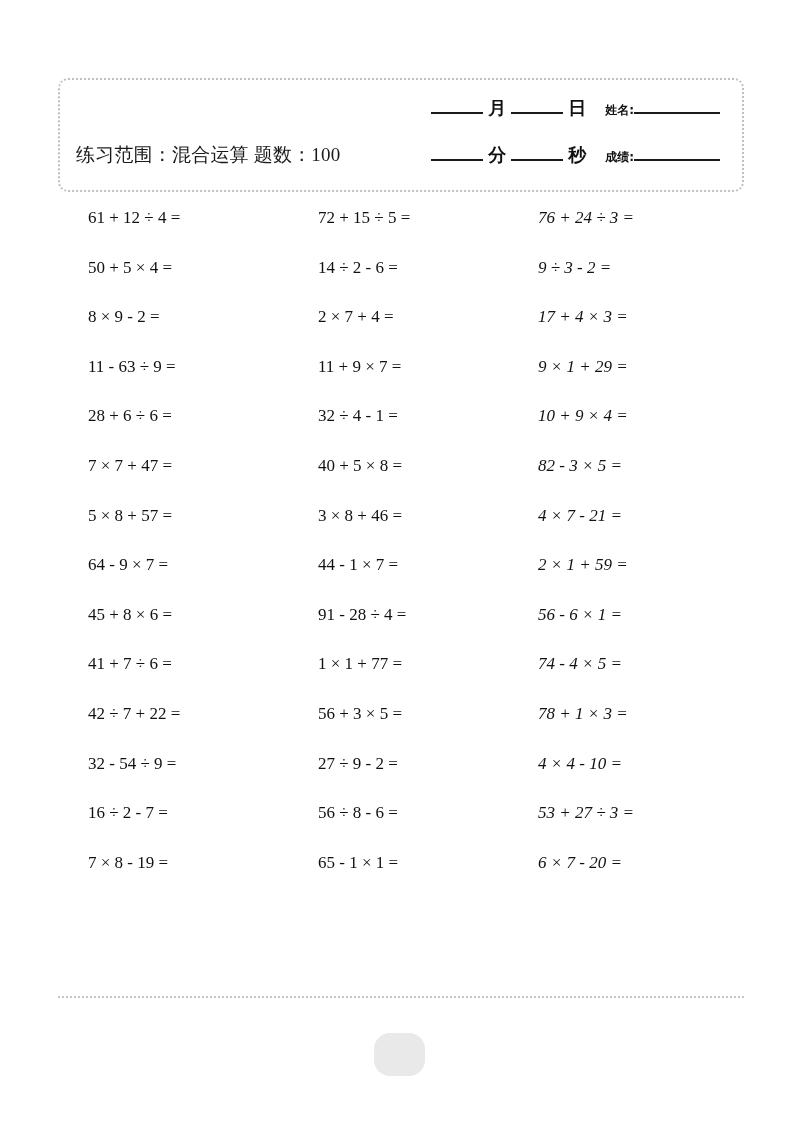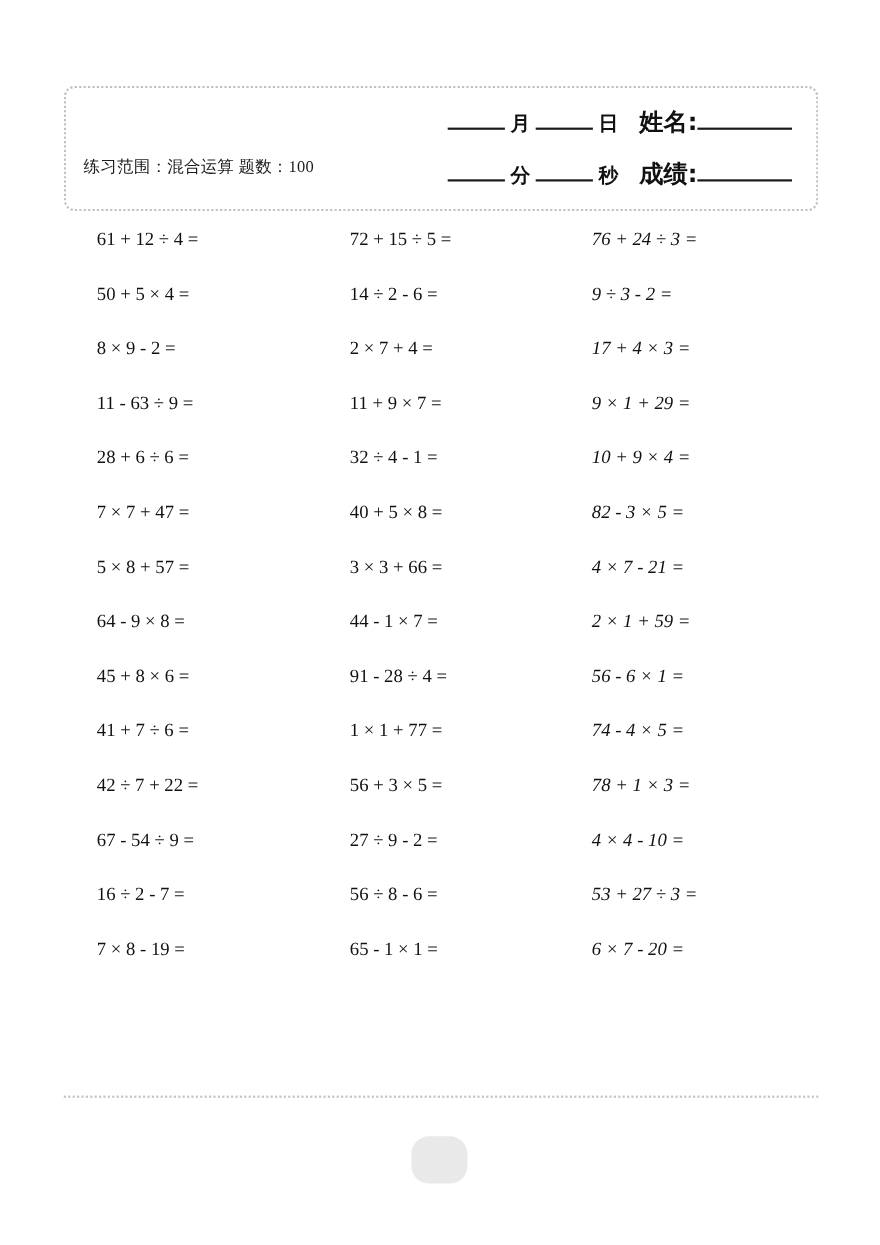--- a/index.html
+++ b/index.html
@@ -27,21 +27,21 @@
     border-radius: 10px;
     box-sizing: border-box;
   }
 
   
   #practice-info {
     position: absolute;
     left: 16px;
     top: 62px;
     font-family: "Liberation Serif", "DejaVu Serif", serif;
-    font-size: 15px;
+    font-size: 19px;
     letter-spacing: 0.2px;
     white-space: nowrap;
     color: #1a1a1a;
   }
 
   
   #header-fields {
     position: absolute;
     right: 22px;
     top: 16px;
@@ -67,21 +67,21 @@
 
   .cjk {
     font-family: "DejaVu Sans", "Liberation Sans", sans-serif;
     font-size: 18px;
     font-weight: 600;
     padding: 0 5px;
     color: #111;
   }
   .cjk-label {
     font-family: "DejaVu Sans", "Liberation Sans", sans-serif;
-    font-size: 22px;
+    font-size: 12px;
     font-weight: 600;
     padding-left: 14px;
     color: #111;
   }
 
   
   #problems {
     position: absolute;
     left: 0;
     top: 206px;
@@ -190,45 +190,45 @@
       <div class="prob c1">32 ÷ 4 - 1 =</div>
       <div class="prob c2">10 + 9 × 4 =</div>
     </div>
     <div class="prob-row">
       <div class="prob c0">7 × 7 + 47 =</div>
       <div class="prob c1">40 + 5 × 8 =</div>
       <div class="prob c2">82 - 3 × 5 =</div>
     </div>
     <div class="prob-row">
       <div class="prob c0">5 × 8 + 57 =</div>
-      <div class="prob c1">3 × 3 + 66 =</div>
+      <div class="prob c1">3 × 8 + 46 =</div>
       <div class="prob c2">4 × 7 - 21 =</div>
     </div>
     <div class="prob-row">
-      <div class="prob c0">64 - 9 × 8 =</div>
+      <div class="prob c0">64 - 9 × 7 =</div>
       <div class="prob c1">44 - 1 × 7 =</div>
       <div class="prob c2">2 × 1 + 59 =</div>
     </div>
     <div class="prob-row">
       <div class="prob c0">45 + 8 × 6 =</div>
       <div class="prob c1">91 - 28 ÷ 4 =</div>
       <div class="prob c2">56 - 6 × 1 =</div>
     </div>
     <div class="prob-row">
       <div class="prob c0">41 + 7 ÷ 6 =</div>
       <div class="prob c1">1 × 1 + 77 =</div>
       <div class="prob c2">74 - 4 × 5 =</div>
     </div>
     <div class="prob-row">
       <div class="prob c0">42 ÷ 7 + 22 =</div>
       <div class="prob c1">56 + 3 × 5 =</div>
       <div class="prob c2">78 + 1 × 3 =</div>
     </div>
     <div class="prob-row">
-      <div class="prob c0">67 - 54 ÷ 9 =</div>
+      <div class="prob c0">32 - 54 ÷ 9 =</div>
       <div class="prob c1">27 ÷ 9 - 2 =</div>
       <div class="prob c2">4 × 4 - 10 =</div>
     </div>
     <div class="prob-row">
       <div class="prob c0">16 ÷ 2 - 7 =</div>
       <div class="prob c1">56 ÷ 8 - 6 =</div>
       <div class="prob c2">53 + 27 ÷ 3 =</div>
     </div>
     <div class="prob-row">
       <div class="prob c0">7 × 8 - 19 =</div>

